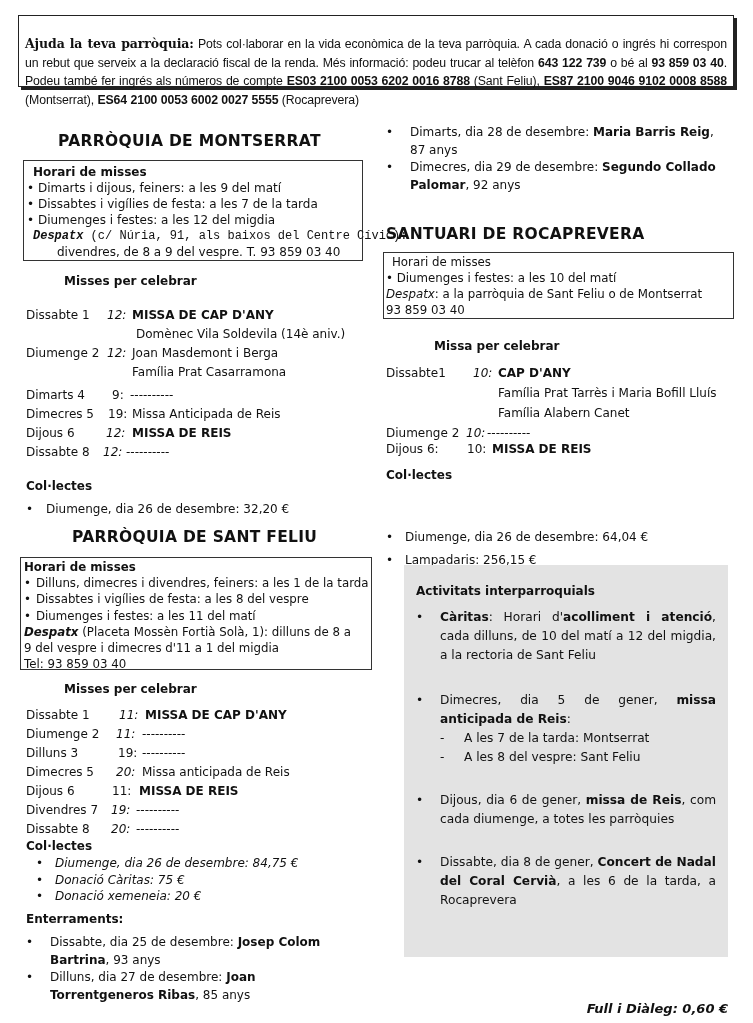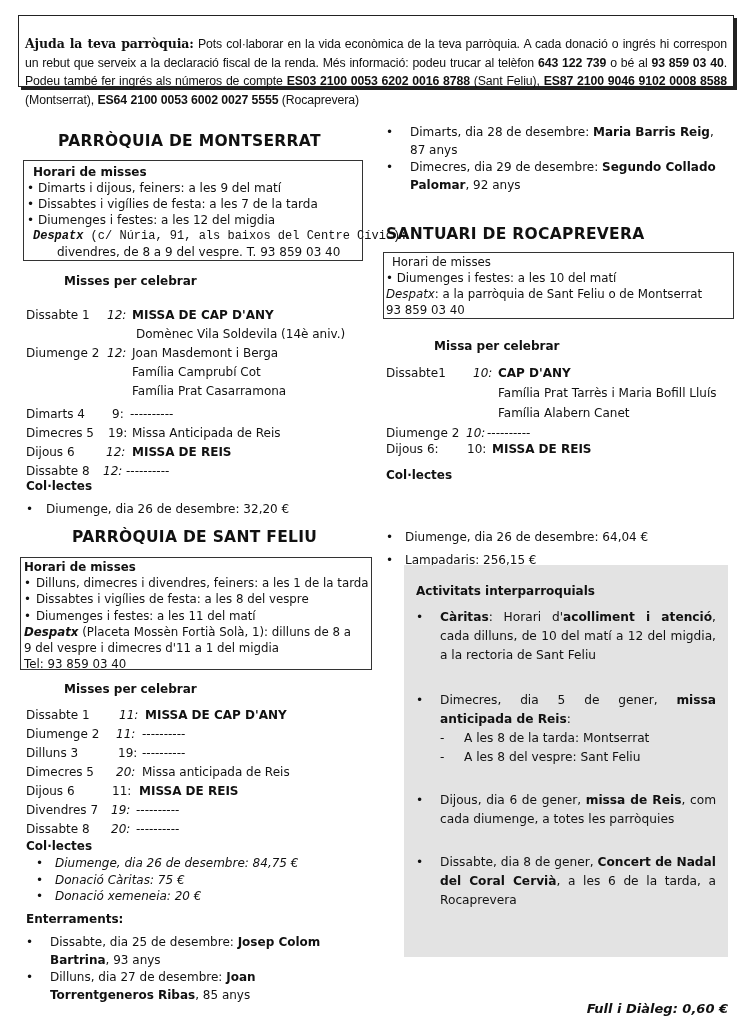--- a/index.html
+++ b/index.html
@@ -66,23 +66,20 @@
     </div>
   <div class="mass-row">
       <span style="left:110px">Domènec Vila Soldevila (14è aniv.)</span>
     </div>
   <div class="mass-row">
       <span style="left:0">Diumenge 2</span>
       <span class="i" style="left:81px">12:</span>
       <span style="left:106px">Joan Masdemont i Berga</span>
     </div>
   <div class="mass-row">
-      <span style="left:106px">Família Camprubí Cot</span>
-    </div>
-  <div class="mass-row">
       <span style="left:106px">Família Prat Casarramona</span>
     </div>
   <div class="mass-row" style="margin-top:4px;">
       <span style="left:0">Dimarts 4</span>
       <span style="left:86px">9:</span>
       <span style="left:104px">----------</span>
     </div>
   <div class="mass-row">
       <span style="left:0">Dimecres 5</span>
       <span style="left:82px">19:</span>
@@ -218,21 +215,21 @@
   <div class="sub">Activitats  interparroquials</div>
 
   <div class="item" style="margin-top:10px;">
     <span class="dot">•</span>
     <b>Càritas</b><span>: Horari d'</span><b>acolliment i atenció</b><span>, cada dilluns, de 10 del matí a 12 del migdia, a la rectoria de Sant Feliu</span>
   </div>
 
   <div class="item" style="margin-top:26px;">
     <span class="dot">•</span>
     <span>Dimecres, dia 5 de gener, </span><b>missa anticipada de Reis</b><span>:</span>
-    <div class="dash"><span class="d">-</span><span>A les 8 de la tarda: Montserrat</span></div>
+    <div class="dash"><span class="d">-</span><span>A les 7 de la tarda: Montserrat</span></div>
     <div class="dash"><span class="d">-</span><span>A les 8 del vespre: Sant Feliu</span></div>
   </div>
 
   <div class="item" style="margin-top:24px;">
     <span class="dot">•</span>
     <span>Dijous, dia 6 de gener, </span><b>missa de Reis</b><span>, com cada diumenge, a totes les parròquies</span>
   </div>
 
   <div class="item" style="margin-top:24px;">
     <span class="dot">•</span>

